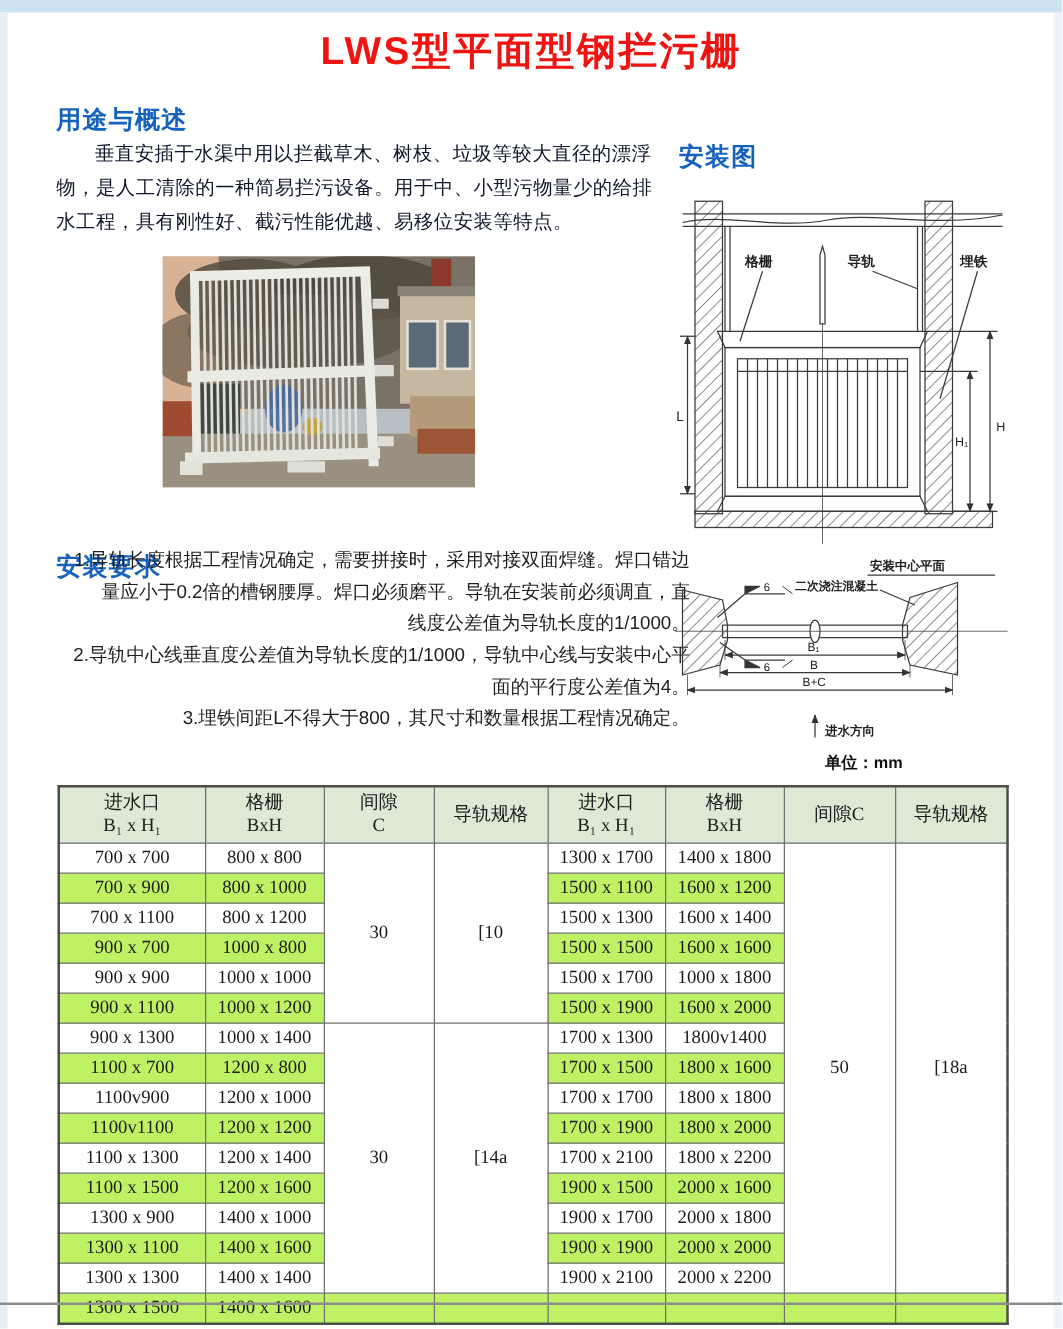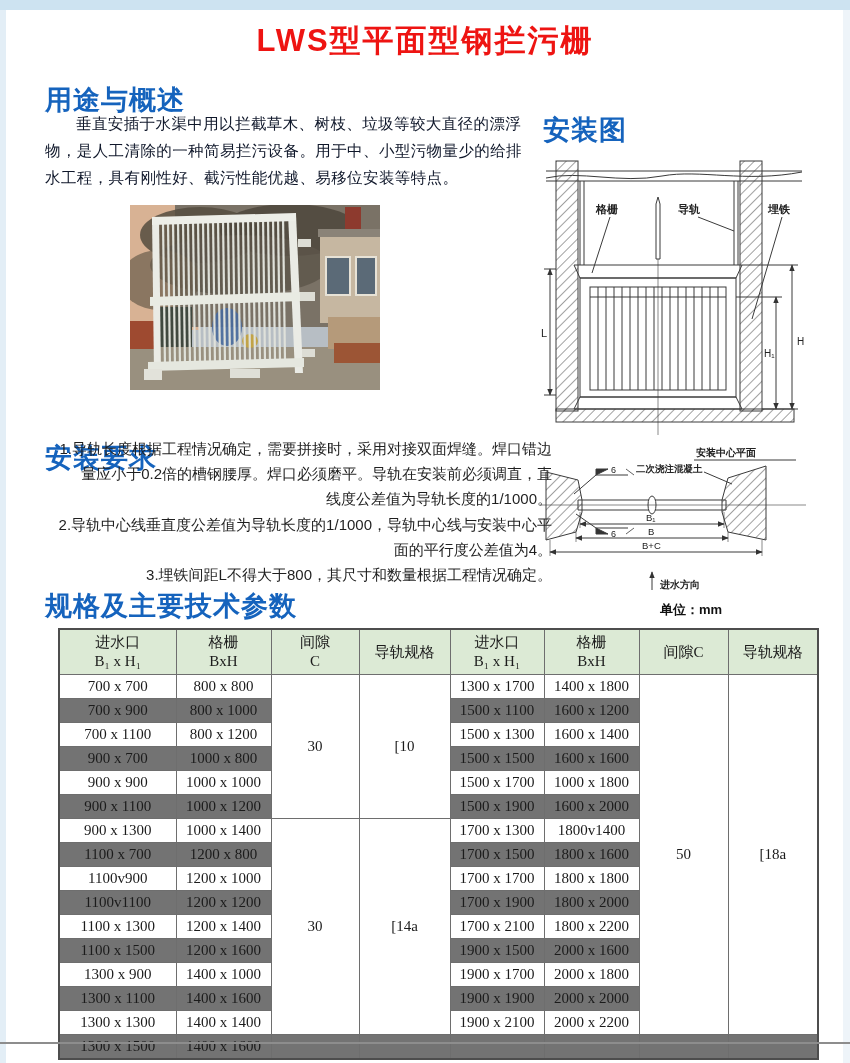--- a/index.html
+++ b/index.html
@@ -5,47 +5,47 @@
   html,body{margin:0;padding:0;background:#ffffff;}
   .page{position:relative;width:850px;height:1063px;background:#ffffff;overflow:hidden;
         font-family:"Liberation Sans",sans-serif;}
   .band-top{position:absolute;left:0;top:0;width:850px;height:10px;background:#cde3f1;}
   .band-left{position:absolute;left:0;top:10px;width:6px;height:1053px;background:#e3eef6;}
   .band-right{position:absolute;left:843px;top:10px;width:7px;height:1053px;background:#eef4f9;}
   .bottom-rule{position:absolute;left:0;top:1042px;width:850px;height:2px;background:#8d8d8d;}
 
   .doc-title{position:absolute;left:0;top:20px;width:850px;text-align:center;
              font-size:31px;font-weight:bold;color:#ee1412;letter-spacing:2px;}
-  .h2{position:absolute;font-size:27px;font-weight:bold;color:#1563bd;letter-spacing:1px;}
+  .h2{position:absolute;font-size:20px;font-weight:bold;color:#1563bd;letter-spacing:1px;}
   #h-overview{left:45px;top:82px;}
   #h-install{left:45px;top:424px;margin-top:16px;}
   #h-specs{left:45px;top:588px;}
   #h-diagram{left:543px;top:112px;}
 
   .overview-text{position:absolute;left:45px;top:110px;width:483px;
                  font-size:15.5px;line-height:1.75;color:#0f172a;text-indent:2em;
                  letter-spacing:0.4px;}
   .req-list{position:absolute;left:52px;top:436px;width:500px;margin:0;padding:0;
             list-style:none;font-size:15px;line-height:1.68;color:#1f1f1f;text-align:right;}
   .req-list li{padding-left:15px;text-indent:-15px;margin:0;}
 
   .photo{position:absolute;left:130px;top:205px;width:250px;height:185px;}
   .svg-front{position:absolute;left:540px;top:157px;}
   .svg-plan{position:absolute;left:534px;top:442px;}
 
   .unit-label{position:absolute;left:660px;top:601px;width:140px;text-align:left;
               font-size:13px;font-weight:bold;color:#111;}
 
-  table.specs{position:absolute;left:58px;top:628px;border-collapse:collapse;table-layout:fixed;
+  table.specs{position:absolute;left:46px;top:628px;border-collapse:collapse;table-layout:fixed;
               font-family:"Liberation Serif",serif;border:2px solid #4d4d4d;}
   table.specs th,table.specs td{border:1px solid #6e6e6e;text-align:center;vertical-align:middle;
               padding:0;font-weight:normal;color:#1b1b1b;}
   table.specs th{background:#dcead5;height:44px;font-size:15px;line-height:1.25;}
   table.specs td{height:23px;font-size:15px;line-height:1;}
-  table.specs tr.alt td{background:#737373;text-align:center;}
+  table.specs tr.alt td{background:#bef264;text-align:center;}
 
   .dlabel{font-family:"Liberation Sans",sans-serif;fill:#222;}
 </style>
 </head>
 <body>
 
 <div class="page">
   <div class="band-top"></div>
   <div class="band-left"></div>
   <div class="band-right"></div>
@@ -222,21 +222,20 @@
     <text class="dlabel" x="162" y="14" font-size="10" font-weight="bold">安装中心平面</text>
     <text class="dlabel" x="102" y="30" font-size="9.5" font-weight="bold">二次浇注混凝土</text>
     <text class="dlabel" x="77" y="31" font-size="9">6</text>
     <text class="dlabel" x="77" y="95" font-size="9">6</text>
     <text class="dlabel" x="112" y="79" font-size="9.5">B₁</text>
     <text class="dlabel" x="114" y="93" font-size="9.5">B</text>
     <text class="dlabel" x="108" y="107" font-size="9.5">B+C</text>
     <text class="dlabel" x="126" y="146" font-size="10" font-weight="bold">进水方向</text>
   </svg>
 
-  <div class="h2" id="h-specs">规格及主要技术参数</div>
   <div class="unit-label">单位：mm</div>
 
   <table class="specs">
     <colgroup>
       <col style="width:117px">
         <col style="width:95px">
         <col style="width:88px">
         <col style="width:91px">
       <col style="width:94px">
         <col style="width:95px">

